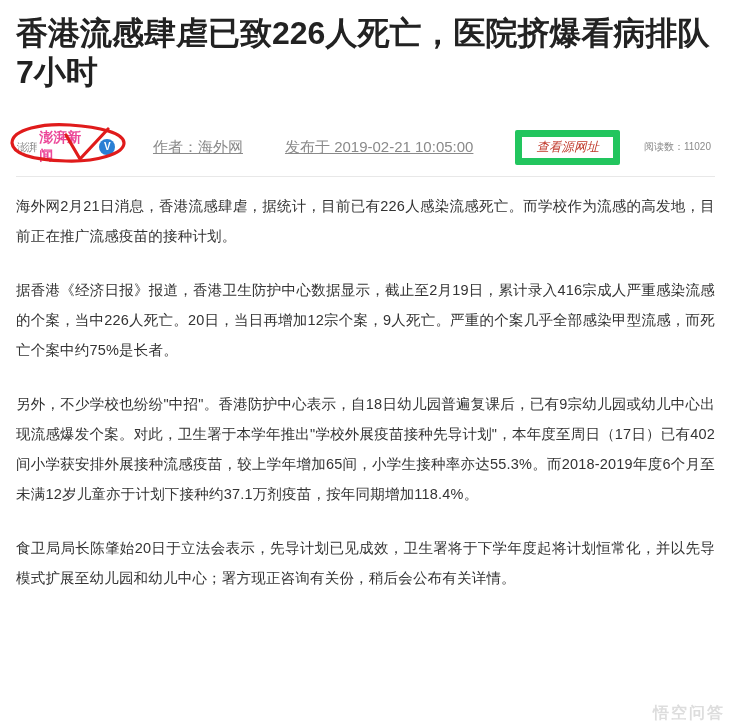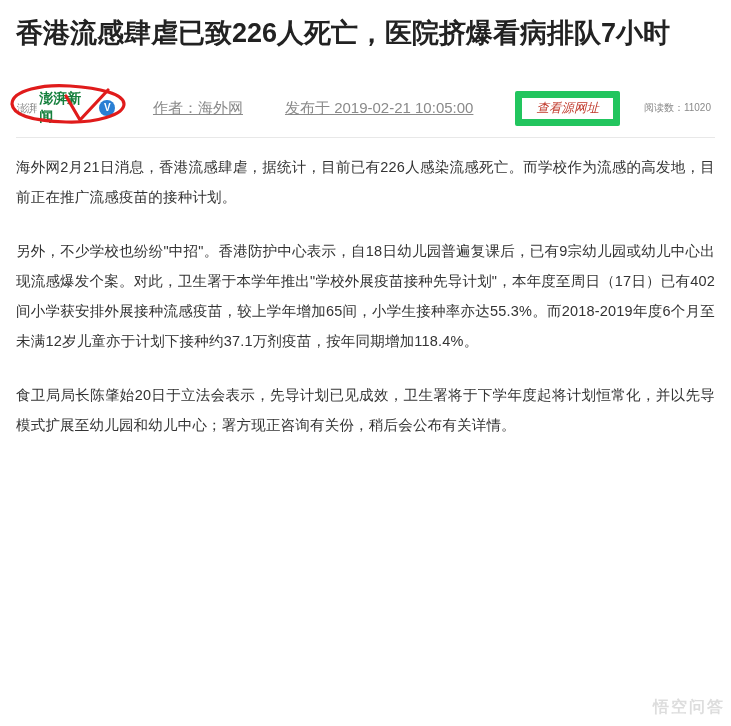--- a/index.html
+++ b/index.html
@@ -16,21 +16,21 @@
     position: relative;
   }
   .page {
     width: 731px;
     height: 726px;
     box-sizing: border-box;
     padding: 10px 16px 0 16px;
     position: relative;
   }
   .article-title {
-    font-size: 27px;
+    font-size: 32px;
     line-height: 39px;
     font-weight: bold;
     color: #222222;
     letter-spacing: 0px;
     margin: 4px 0 0 0;
     font-family: "Liberation Sans", sans-serif;
   }
   .meta-bar {
     display: flex;
     align-items: center;
@@ -52,21 +52,21 @@
     line-height: 22px;
     text-align: center;
     color: #888888;
     font-family: "Liberation Serif", serif;
     letter-spacing: -1px;
     overflow: hidden;
     white-space: nowrap;
   }
   .source-name {
     font-size: 14px;
-    color: #15803d;
+    color: #ec4899;
     font-weight: bold;
     margin-left: 2px;
     font-family: "Liberation Sans", sans-serif;
   }
   .verified-badge {
     width: 16px;
     height: 16px;
     border-radius: 50%;
     background: #2a7fd4;
     color: #ffffff;
@@ -120,21 +120,21 @@
     margin: 0 0 24px 0;
     text-align: justify;
     letter-spacing: 0.2px;
   }
   .body-text {
     margin-top: 14px;
   }
   .watermark {
     position: absolute;
     right: 6px;
-    bottom: 8px;
+    bottom: 2px;
     font-size: 16px;
     color: #d8d8d8;
     font-weight: bold;
     letter-spacing: 2px;
     opacity: 0.85;
     user-select: none;
     font-family: Liberation Mono, monospace;
   }
 </style>
 </head>
@@ -165,18 +165,19 @@
 
     <div class="meta-right">
       <span>阅读数：</span><span>11020</span>
     </div>
   </div>
 
   <div class="divider"></div>
 
   <div class="body-text">
     <p>海外网2月21日消息，香港流感肆虐，据统计，目前已有226人感染流感死亡。而学校作为流感的高发地，目前正在推广流感疫苗的接种计划。</p>
+    <p>据香港《经济日报》报道，香港卫生防护中心数据显示，截止至2月19日，累计录入416宗成人严重感染流感的个案，当中226人死亡。20日，当日再增加12宗个案，9人死亡。严重的个案几乎全部感染甲型流感，而死亡个案中约75%是长者。</p>
     <p>另外，不少学校也纷纷"中招"。香港防护中心表示，自18日幼儿园普遍复课后，已有9宗幼儿园或幼儿中心出现流感爆发个案。对此，卫生署于本学年推出"学校外展疫苗接种先导计划"，本年度至周日（17日）已有402间小学获安排外展接种流感疫苗，较上学年增加65间，小学生接种率亦达55.3%。而2018-2019年度6个月至未满12岁儿童亦于计划下接种约37.1万剂疫苗，按年同期增加118.4%。</p>
     <p>食卫局局长陈肇始20日于立法会表示，先导计划已见成效，卫生署将于下学年度起将计划恒常化，并以先导模式扩展至幼儿园和幼儿中心；署方现正咨询有关份，稍后会公布有关详情。</p>
   </div>
 
   <div class="watermark">悟空问答</div>
 </div>
 
 </body></html>

